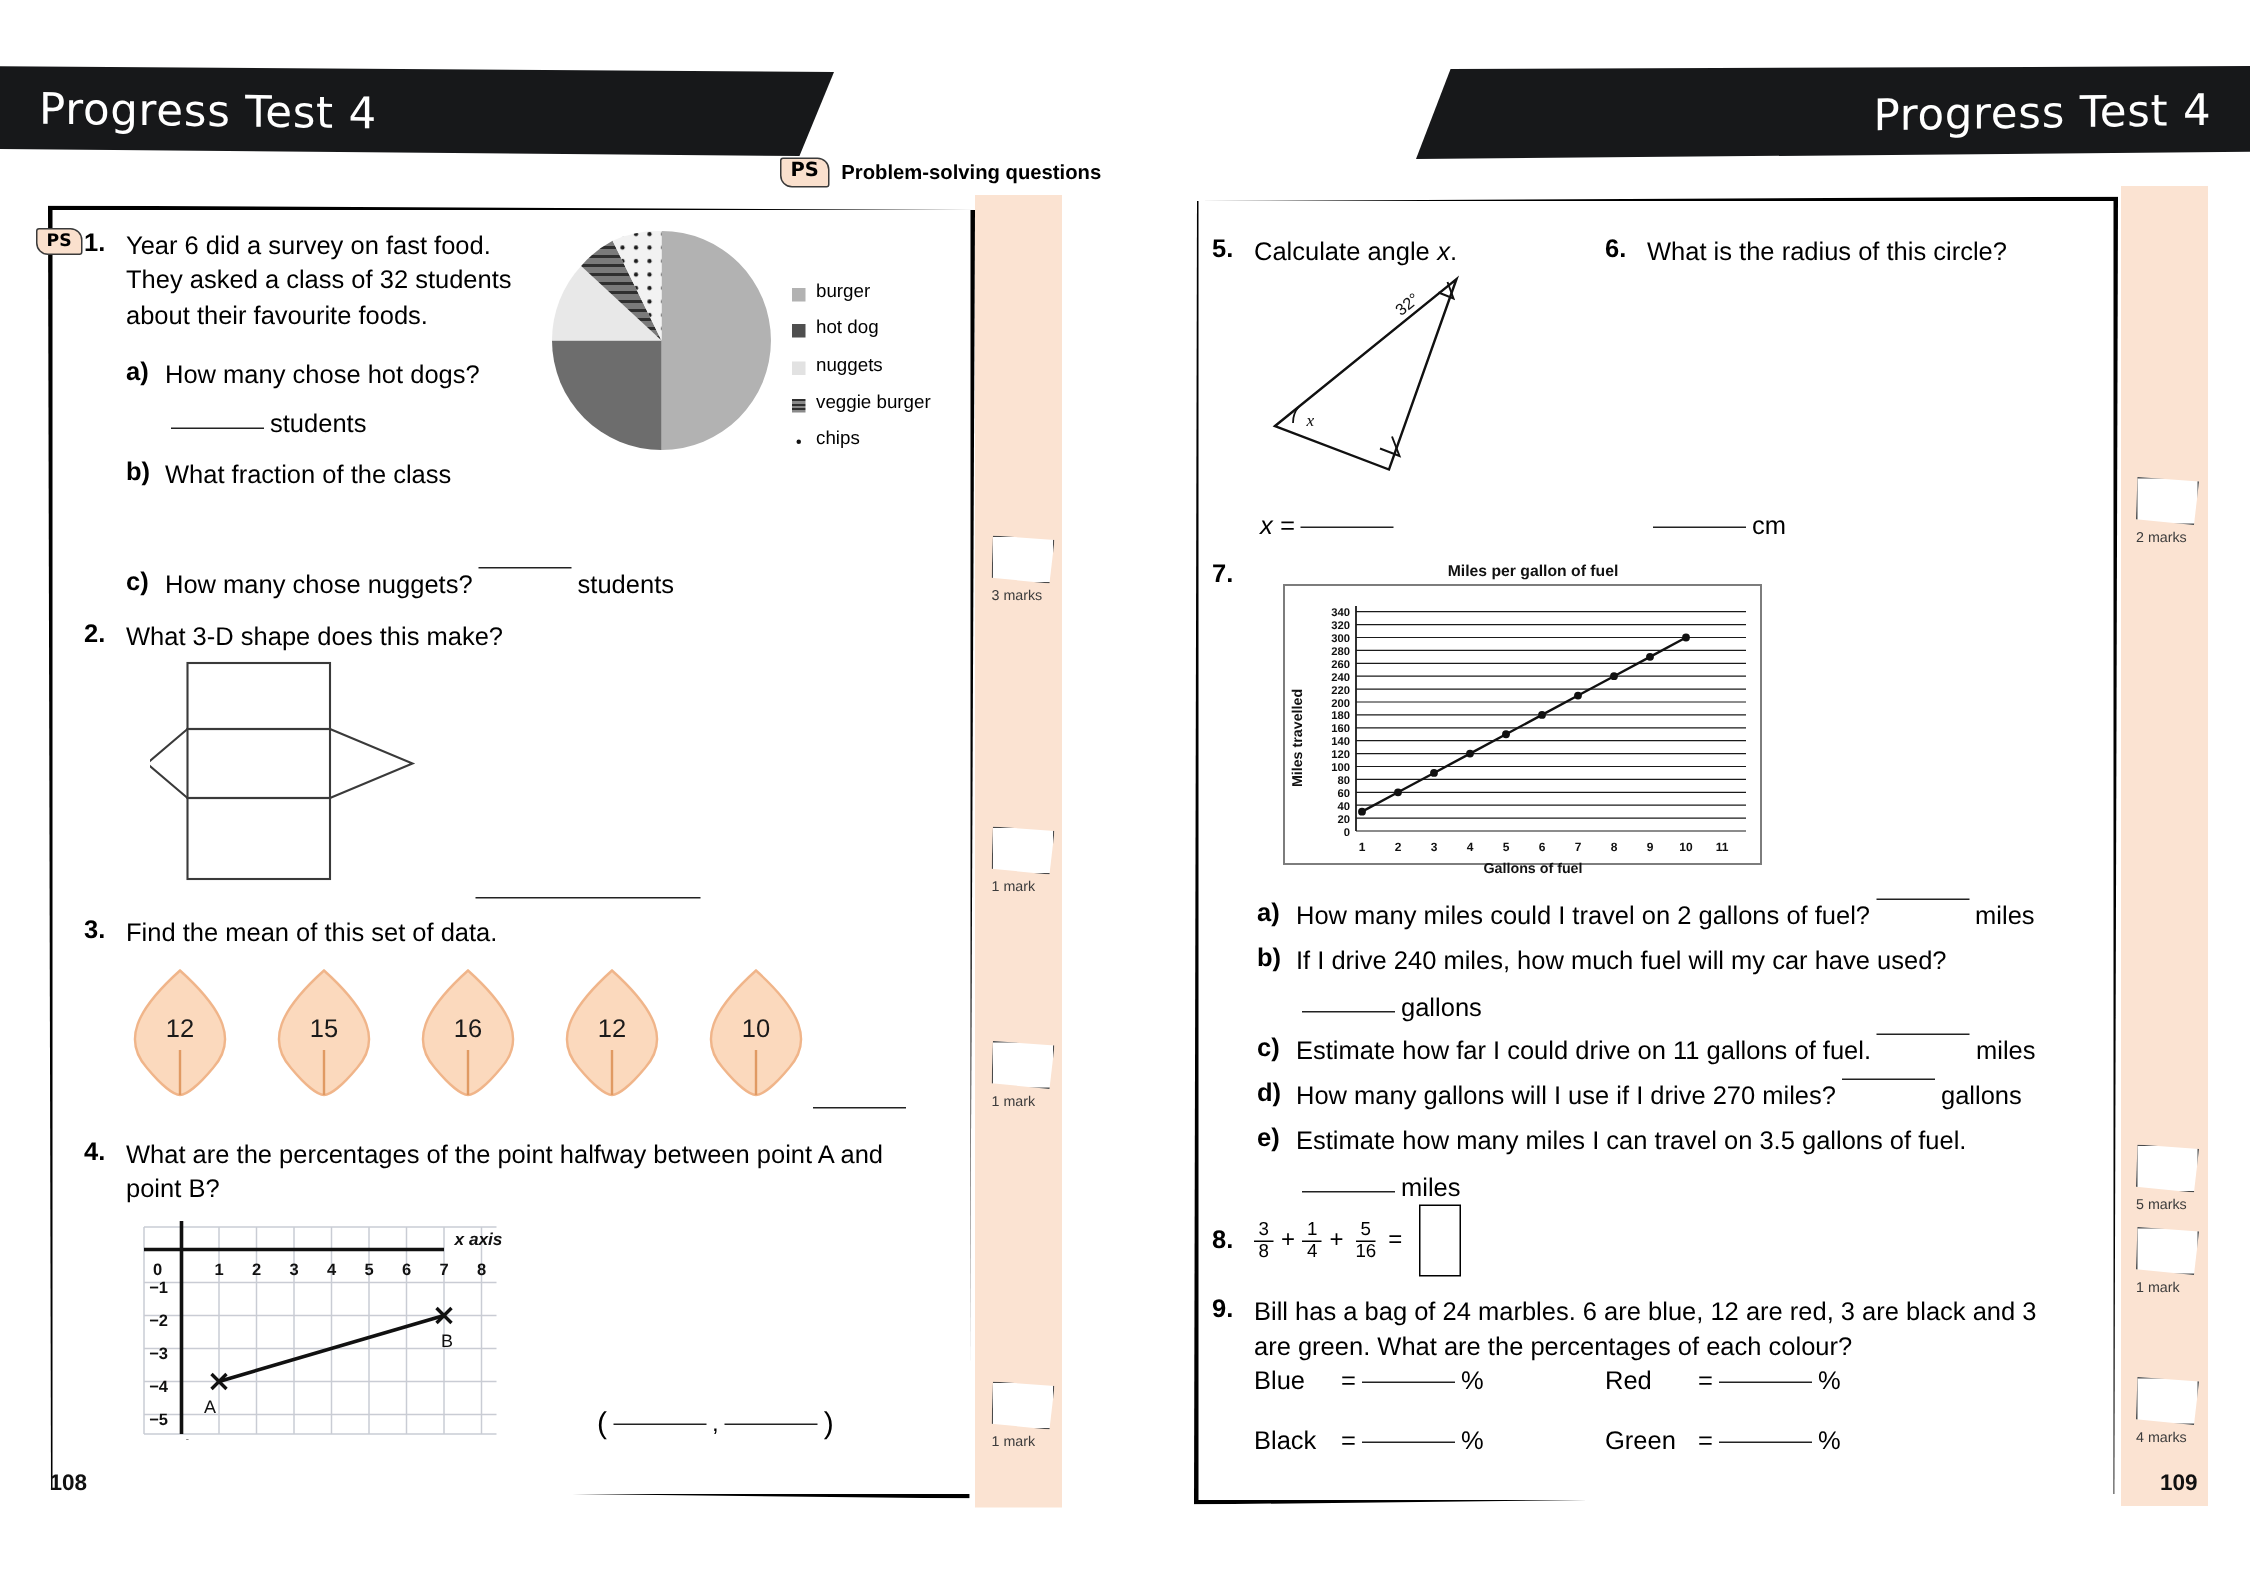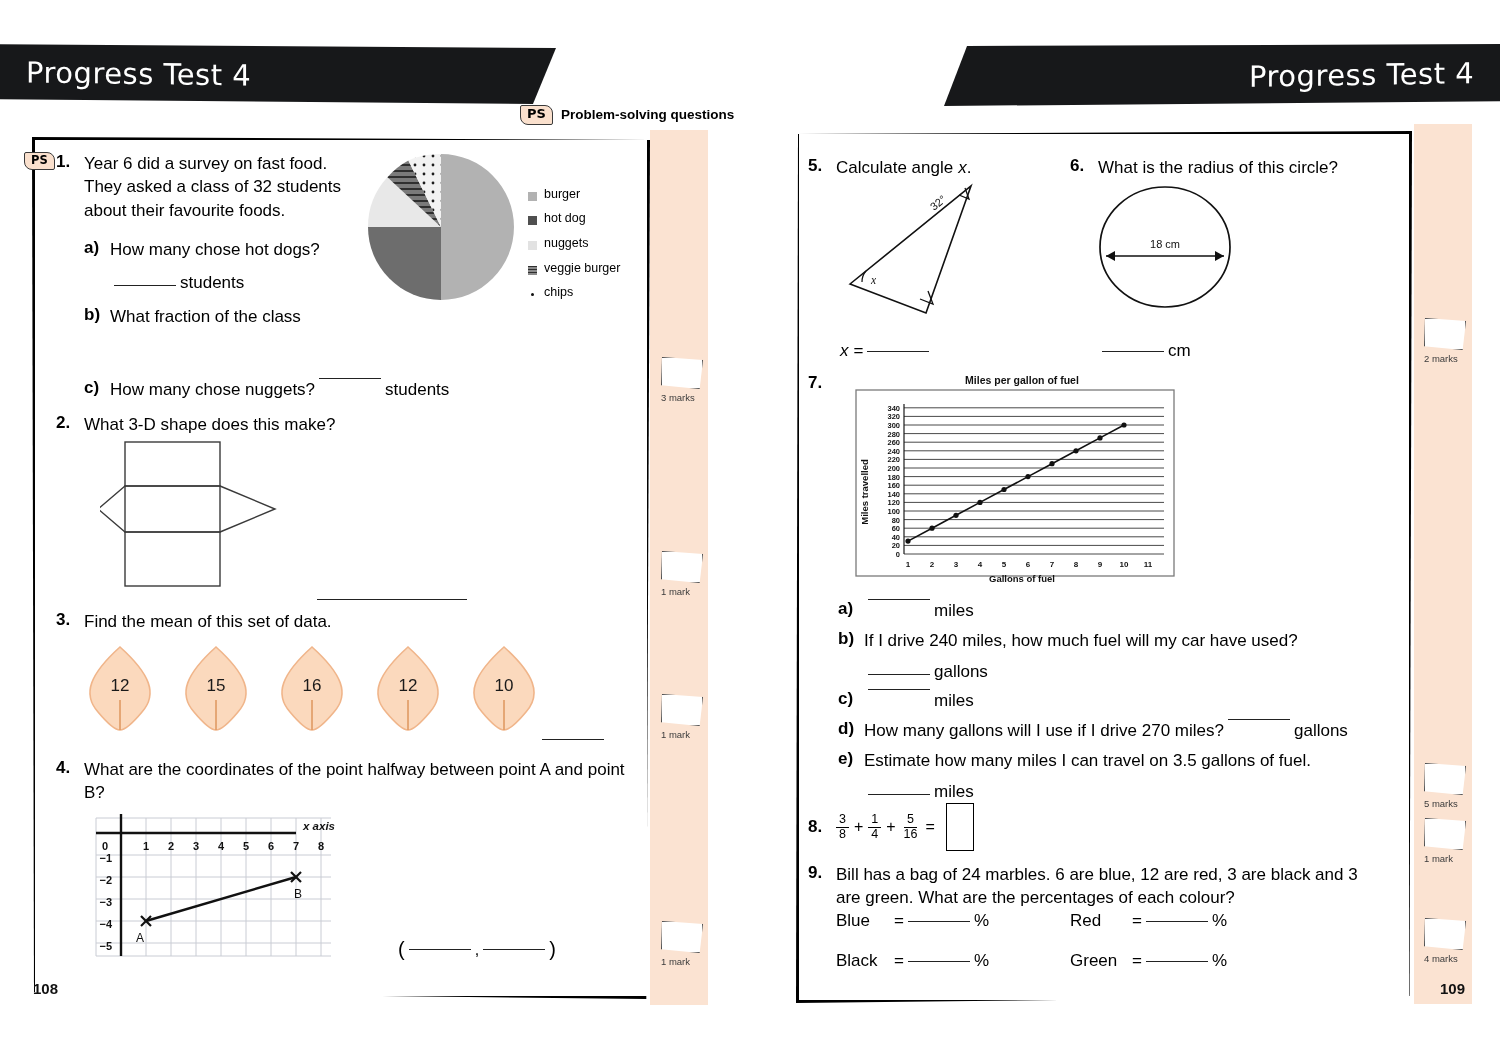--- a/index.html
+++ b/index.html
@@ -281,21 +281,21 @@
         </svg>
       <div class="leaf-num">10</div>
     </div>
   </div>
   <div style="position:absolute;left:538px;top:728px;">
     <span class="blank"></span>
   </div>
 
   <div class="qrow" style="left:56px;top:758px;width:570px;">
     <span class="qnum">4.</span>
-    <span class="qtext">What are the coordinates of the point halfway between point A and point B?</span>
+    <span class="qtext">What are the percentages of the point halfway between point A and point B?</span>
   </div>
 
   <div class="grid-wrap">
     <svg width="250" height="150" viewBox="0 0 250 150">
       <g stroke="#c9ccd4" stroke-width="1">
         <line x1="8" y1="8" x2="8" y2="146"></line>
         <line x1="33" y1="8" x2="33" y2="146"></line>
         <line x1="58" y1="8" x2="58" y2="146"></line>
         <line x1="83" y1="8" x2="83" y2="146"></line>
         <line x1="108" y1="8" x2="108" y2="146"></line>
@@ -403,29 +403,20 @@
   <div style="position:absolute;left:90px;top:341px;display:flex;align-items:center;font-size:17px;">
     <span class="italic">x =</span>
     <span class="blank"></span>
   </div>
 
   <div class="qrow" style="left:320px;top:156px;">
     <span class="qnum">6.</span>
     <span class="qtext">What is the radius of this circle?</span>
   </div>
 
-  <div class="circ-wrap" style="left:348px;top:185px;">
-    <svg width="150" height="126" viewBox="0 0 150 126">
-      <ellipse cx="67" cy="62" rx="65" ry="60" fill="none" stroke="#111" stroke-width="1.7"></ellipse>
-      <line x1="8" y1="71" x2="126" y2="71" stroke="#111" stroke-width="1.5"></line>
-      <path d="M8 71 L17 66 L17 76 Z" fill="#111"></path>
-      <path d="M126 71 L117 66 L117 76 Z" fill="#111"></path>
-      <text x="67" y="63" font-size="11" text-anchor="middle" font-family="Liberation Sans, sans-serif" fill="#111">18 cm</text>
-    </svg>
-  </div>
 
   <div style="position:absolute;left:352px;top:341px;display:flex;align-items:center;font-size:17px;">
     <span class="blank" style="margin-left:0;"></span>
     <span>cm</span>
   </div>
 
   <div class="qrow" style="left:58px;top:373px;">
     <span class="qnum">7.</span>
   </div>
 
@@ -503,34 +494,36 @@
         <circle cx="200" cy="91.7" r="2.6"></circle>
           <circle cx="224" cy="78.8" r="2.6"></circle>
         <circle cx="248" cy="65.9" r="2.6"></circle>
           <circle cx="272" cy="53" r="2.6"></circle>
       </g>
     </svg>
   </div>
 
   <div class="qrow" style="left:88px;top:599px;">
     <span class="sub">a)</span>
+    <span class="qtext">How many miles could I travel on 2 gallons of fuel?</span>
     <span class="blank"></span>
     <span class="qtext">miles</span>
   </div>
 
   <div class="qrow" style="left:88px;top:629px;">
     <span class="sub">b)</span>
     <span class="qtext">If I drive 240 miles, how much fuel will my car have used?</span>
   </div>
   <div style="position:absolute;left:114px;top:660px;">
     <span class="blank"></span><span class="qtext">gallons</span>
   </div>
 
   <div class="qrow" style="left:88px;top:689px;">
     <span class="sub">c)</span>
+    <span class="qtext">Estimate how far I could drive on 11 gallons of fuel.</span>
     <span class="blank"></span>
     <span class="qtext">miles</span>
   </div>
 
   <div class="qrow" style="left:88px;top:719px;">
     <span class="sub">d)</span>
     <span class="qtext">How many gallons will I use if I drive 270 miles?</span>
     <span class="blank"></span>
     <span class="qtext">gallons</span>
   </div>

